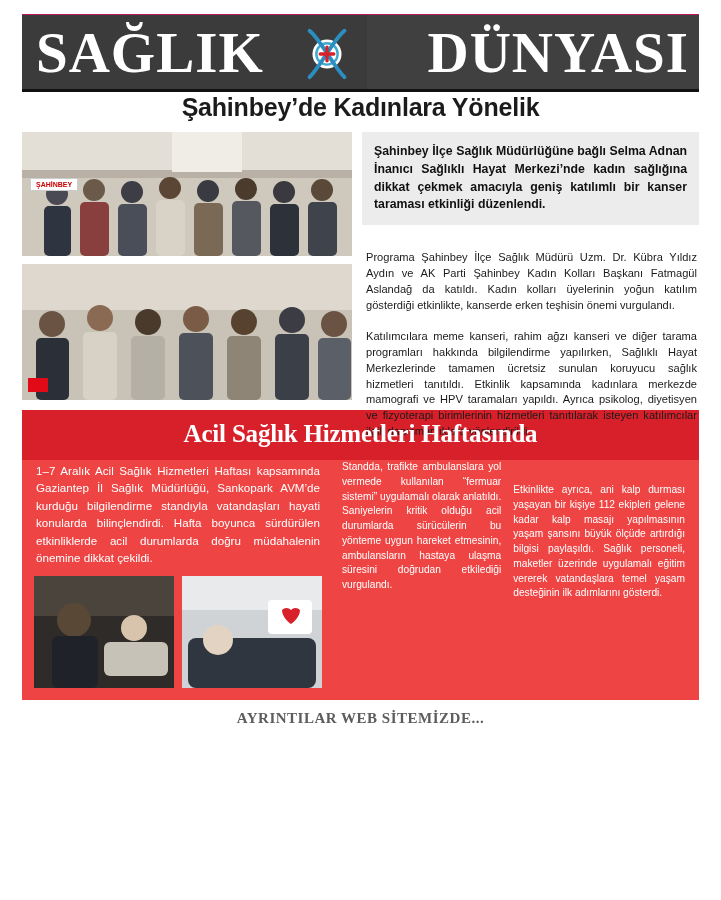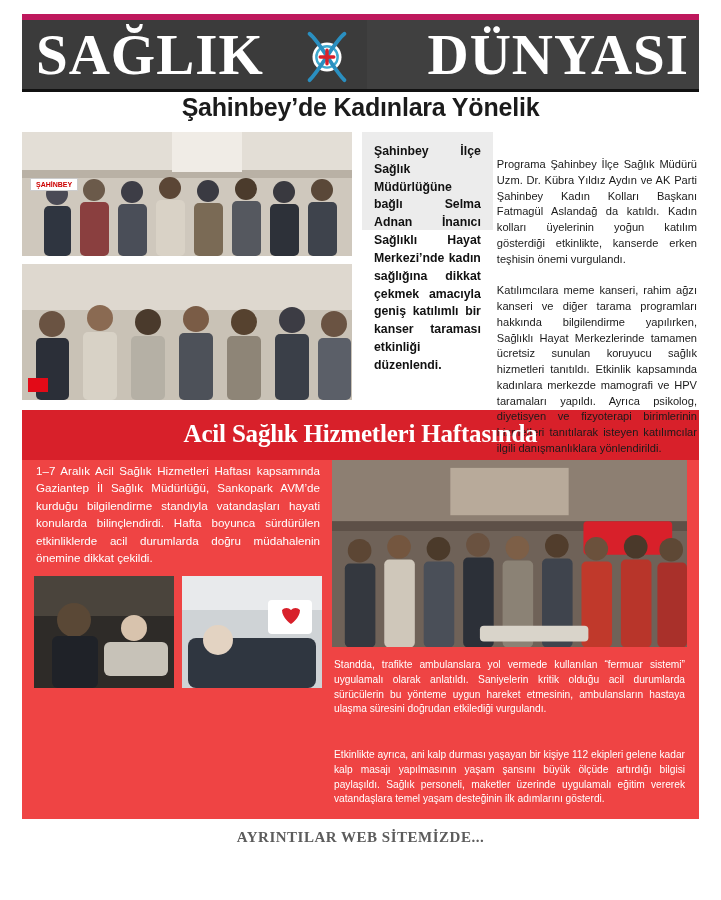--- a/index.html
+++ b/index.html
@@ -16,21 +16,21 @@
     position: relative;
     padding: 14px 22px 0 22px;
     background: #fff;
   }
 
   
   .masthead {
     position: relative;
     height: 78px;
     display: flex;
-    border-top: 6px solid #be185d;
+    border-top: 1px solid #be185d;
     border-bottom: 3px solid #111;
   }
   .mh-left {
     flex: 0 0 51%;
     background: #3b3b3b;
     display: flex;
     align-items: center;
     justify-content: flex-start;
     padding-left: 14px;
   }
@@ -82,21 +82,21 @@
   }
 
   
   .sec1 {
     display: flex;
     gap: 10px;
     margin-top: 10px;
     height: 268px;
   }
   .sec1-left { flex: 0 0 330px; display: flex; flex-direction: column; gap: 8px; }
-  .sec1-right { flex: 1 1 auto; display: flex; flex-direction: row; }
+  .sec1-right { flex: 1 1 auto; display: flex; flex-direction: column; }
 
   .photo {
     position: relative;
     overflow: hidden;
     background: #b9b4ac;
   }
   .ph1 { height: 124px; }
   .ph2 { height: 136px; }
 
   .lede {
@@ -140,21 +140,21 @@
     letter-spacing: -0.4px;
   }
 
   .sec2 {
     background: #ef4444;
     padding: 0 12px 12px 12px;
     display: flex;
     gap: 10px;
   }
   .sec2-left { flex: 0 0 288px; }
-  .sec2-right { flex: 1 1 auto; display: flex; flex-direction: column; gap: 8px;}
+  .sec2-right { flex: 1 1 auto; display: flex; flex-direction: row; gap: 8px;}
 
   .redtext {
     color: #fff;
     font-size: 11.6px;
     line-height: 1.5;
     text-align: justify;
     padding: 2px 2px 0 2px;
   }
   .smallphotos { display: flex; gap: 8px; margin-top: 10px; }
   .sp { flex: 1 1 50%; height: 112px; overflow: hidden; position:relative;}

